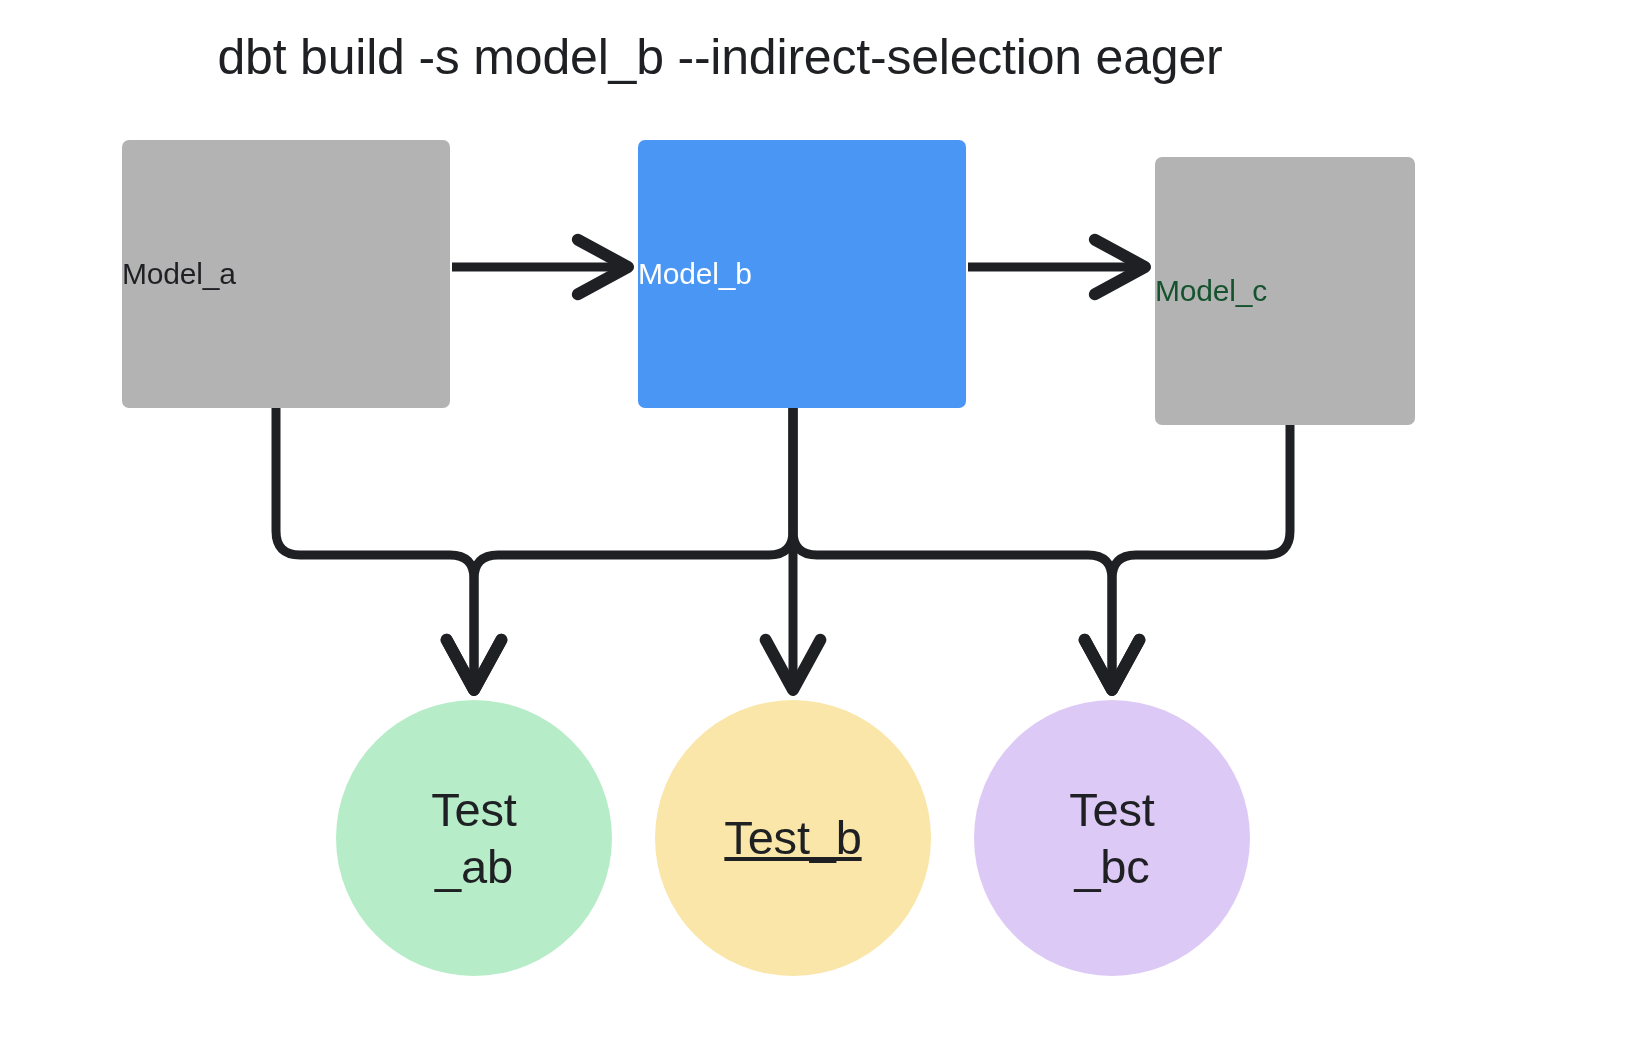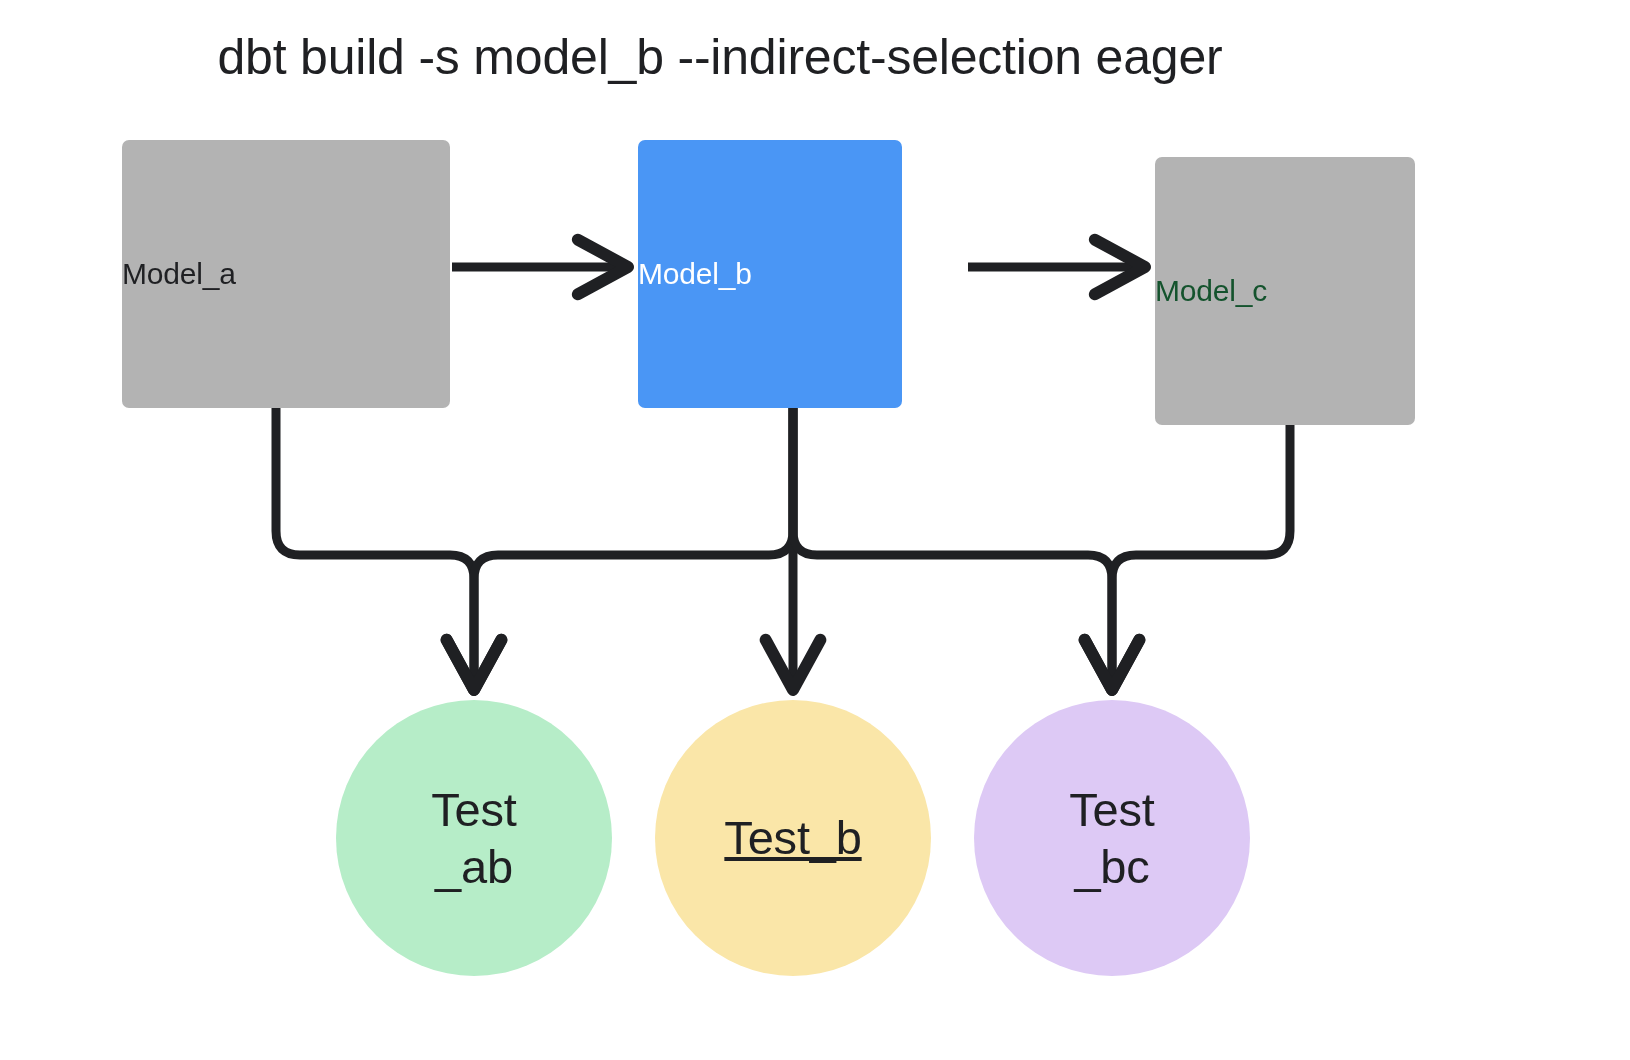--- a/index.html
+++ b/index.html
@@ -92,21 +92,21 @@
       <path d="M 793 408 L 793 531 Q 793 555 817 555 L 1088 555 Q 1112 555 1112 579 L 1112 690" marker-end="url(#ah)"></path>
 
       <path d="M 1290 408 L 1290 531 Q 1290 555 1266 555 L 1136 555 Q 1112 555 1112 579 L 1112 690" marker-end="url(#ah)"></path>
     </g>
   </svg>
 
   <div class="node-box" style="left:122px; top:140px; width:328px; height:268px; background:#b3b3b3; color:#1f2023;">
     <span>Model_a</span>
   </div>
 
-  <div class="node-box" style="left:638px; top:140px; width:264px; height:268px; background:#4a96f5; color:#ffffff;">
+  <div class="node-box" style="left:638px; top:140px; width:328px; height:268px; background:#4a96f5; color:#ffffff;">
     <span>Model_b</span>
   </div>
 
   <div class="node-box" style="left:1155px; top:157px; width:260px; height:268px; background:#b3b3b3; color:#14532d;">
     <span>Model_c</span>
   </div>
 
   <div class="node-circle" style="left:336px; top:700px; width:276px; height:276px; background:#b6edc8;">
     <span class="ln">Test</span>
     <span class="ln">_ab</span>

